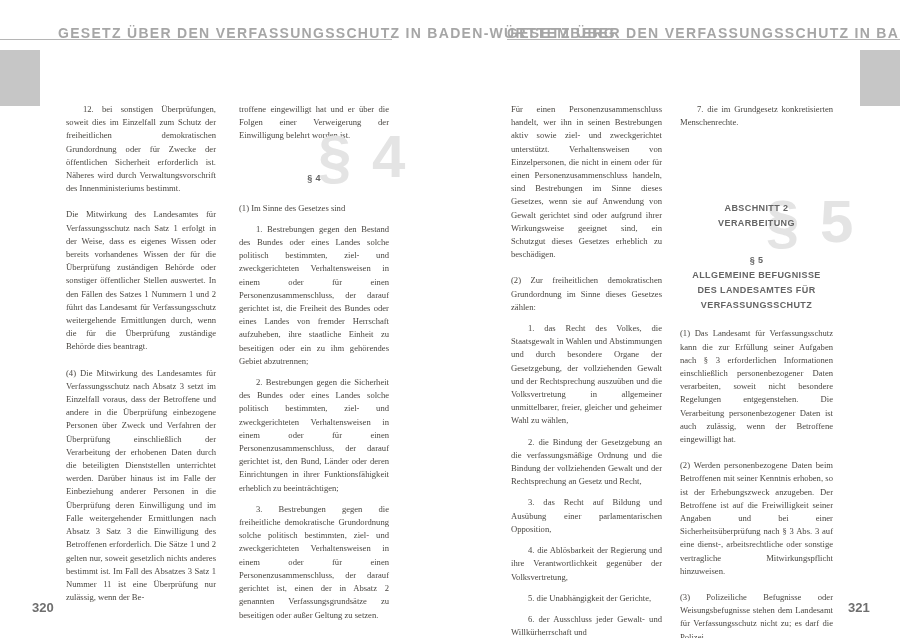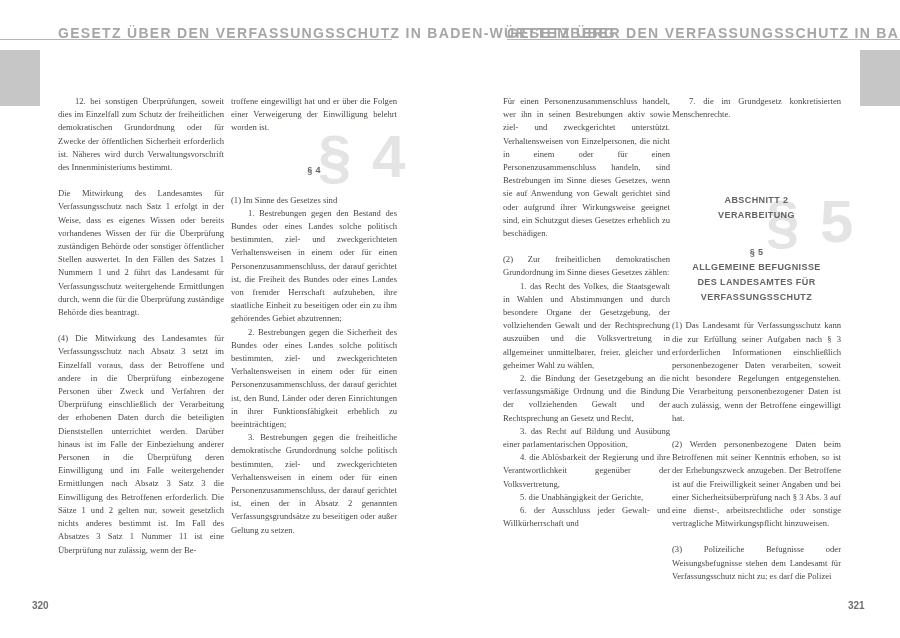--- a/index.html
+++ b/index.html
@@ -24,21 +24,21 @@
   .edge-block.right{left:860px;}
   
   .col{
     position:absolute;top:95px;width:166px;
     font-size:8.6px;line-height:13.2px;text-align:justify;
   }
   .col.l1{left:58px;}
   .col.l2{left:231px;}
   .col.r1{left:503px;width:167px;}
   .col.r2{left:672px;width:169px;}
-  .para{margin:0;}
+  .para{margin:8px;}
   .para.indent{text-indent:17px;}
   .para.gap{margin-top:13px;}
   
   .heading{
     position:relative;z-index:2;
     font-family:"Liberation Sans",sans-serif;font-weight:bold;
     font-size:9px;line-height:15px;letter-spacing:0.4px;
     color:#646464;text-align:center;
   }
   .heading div{margin:0;}
@@ -49,21 +49,21 @@
   .watermark{
     position:absolute;z-index:1;
     font-family:"Liberation Sans",sans-serif;font-weight:bold;
     font-size:60px;line-height:1;color:#e4e4e4;letter-spacing:2px;white-space:nowrap;
   }
   .watermark.wm-left{left:318px;top:127px;}
   .watermark.wm-right{left:766px;top:192px;}
   
   .page-num{
     position:absolute;top:600px;
-    font-family:"Liberation Sans",sans-serif;font-size:10px;font-weight:bold;color:#6e6e6e;
+    font-family:"Liberation Sans",sans-serif;font-size:13px;font-weight:bold;color:#6e6e6e;
   }
   .page-num.left{left:32px;}
   .page-num.right{left:848px;}
 </style>
 </head>
 <body>
 
 <div class="spread">
 
   <div class="run-head left">GESETZ ÜBER DEN VERFASSUNGSSCHUTZ IN BADEN-WÜRTTEMBERG</div>

